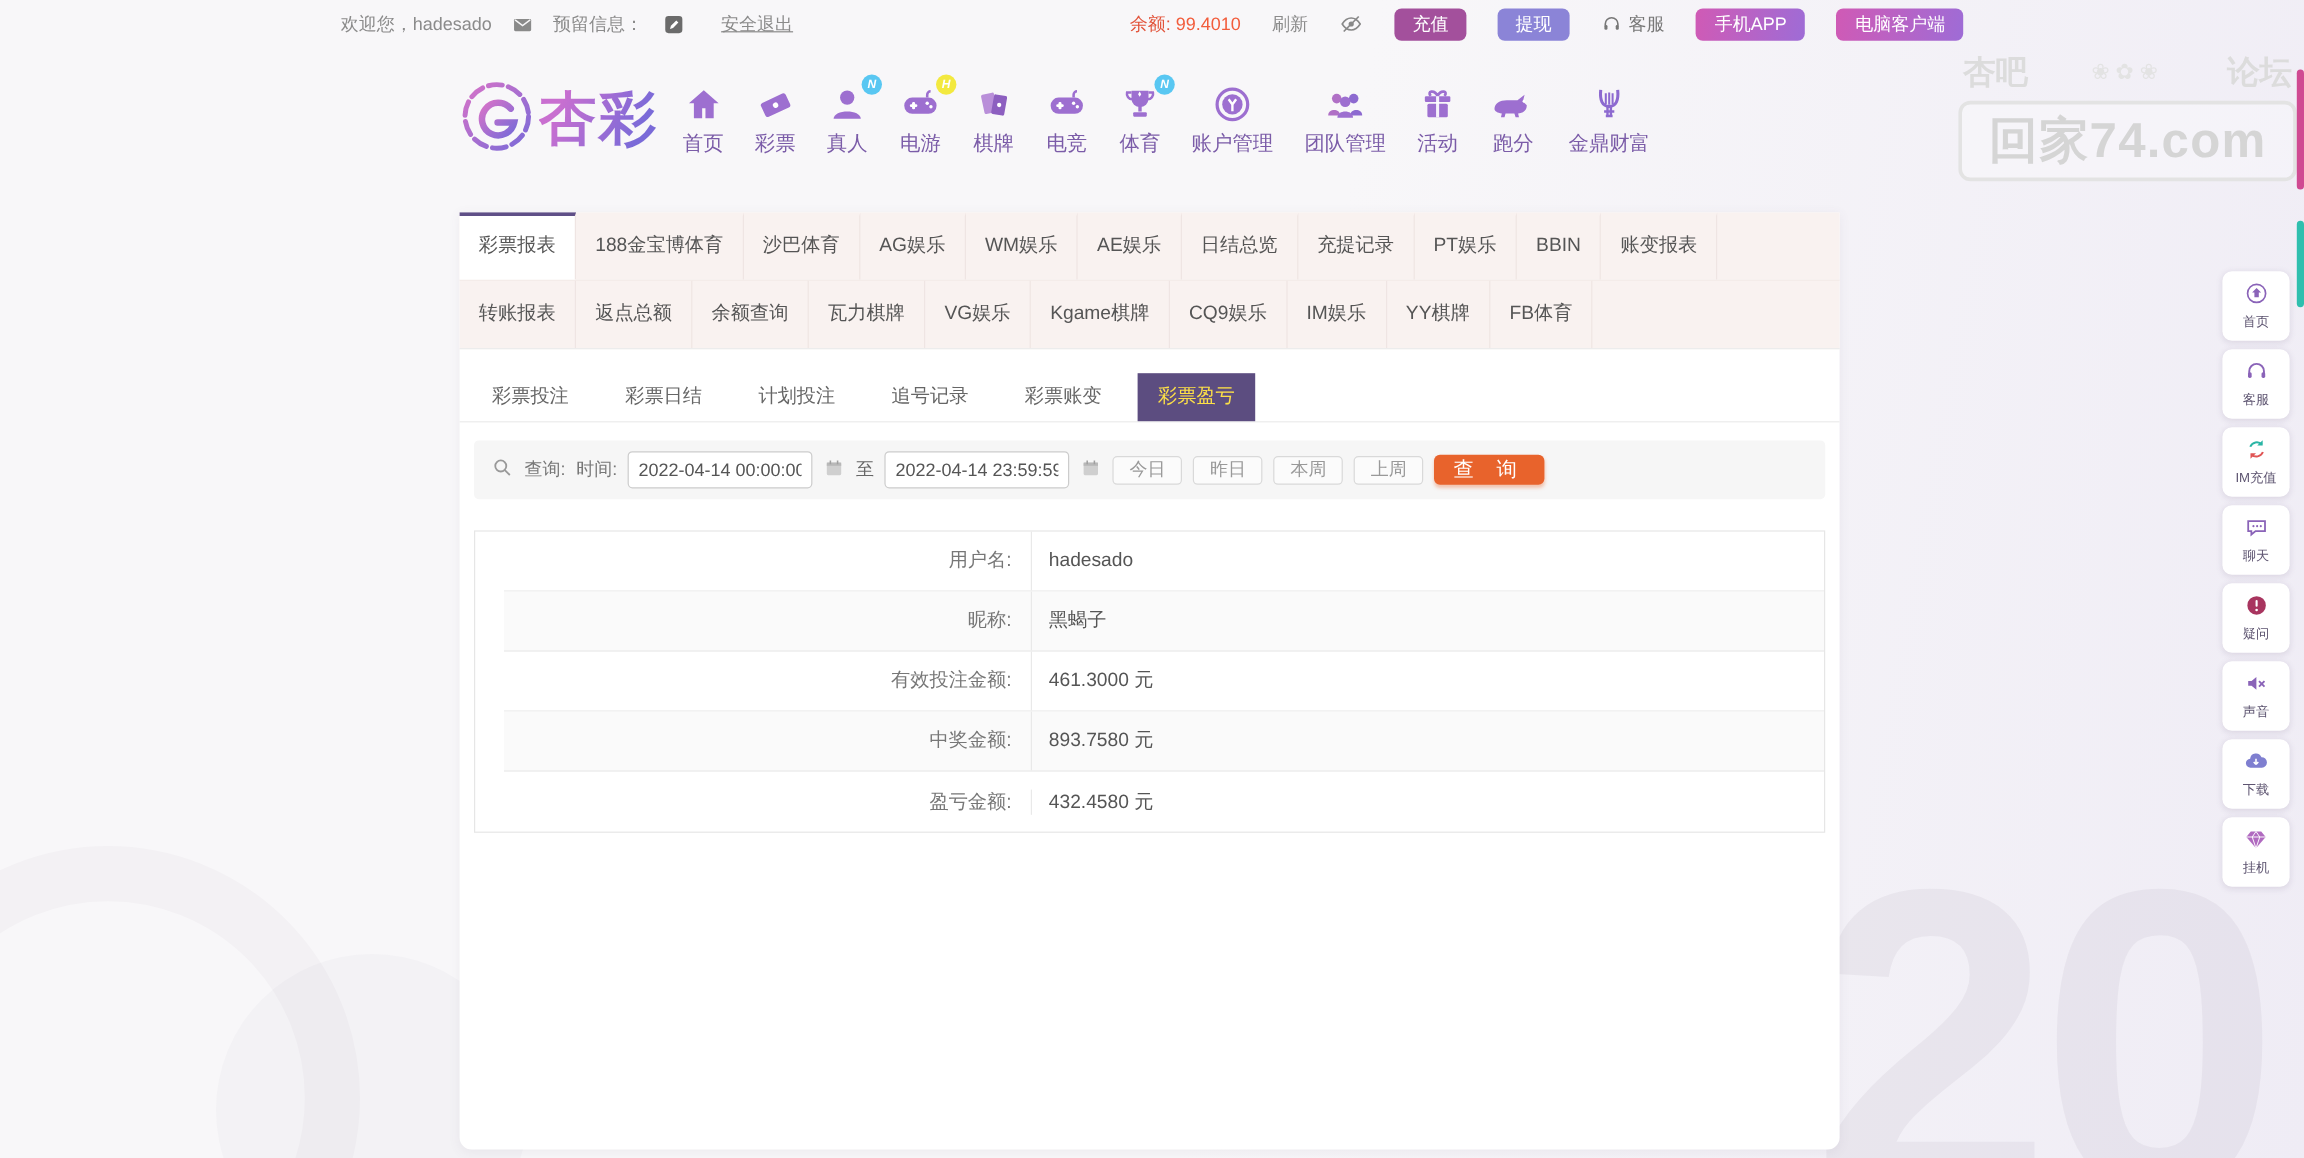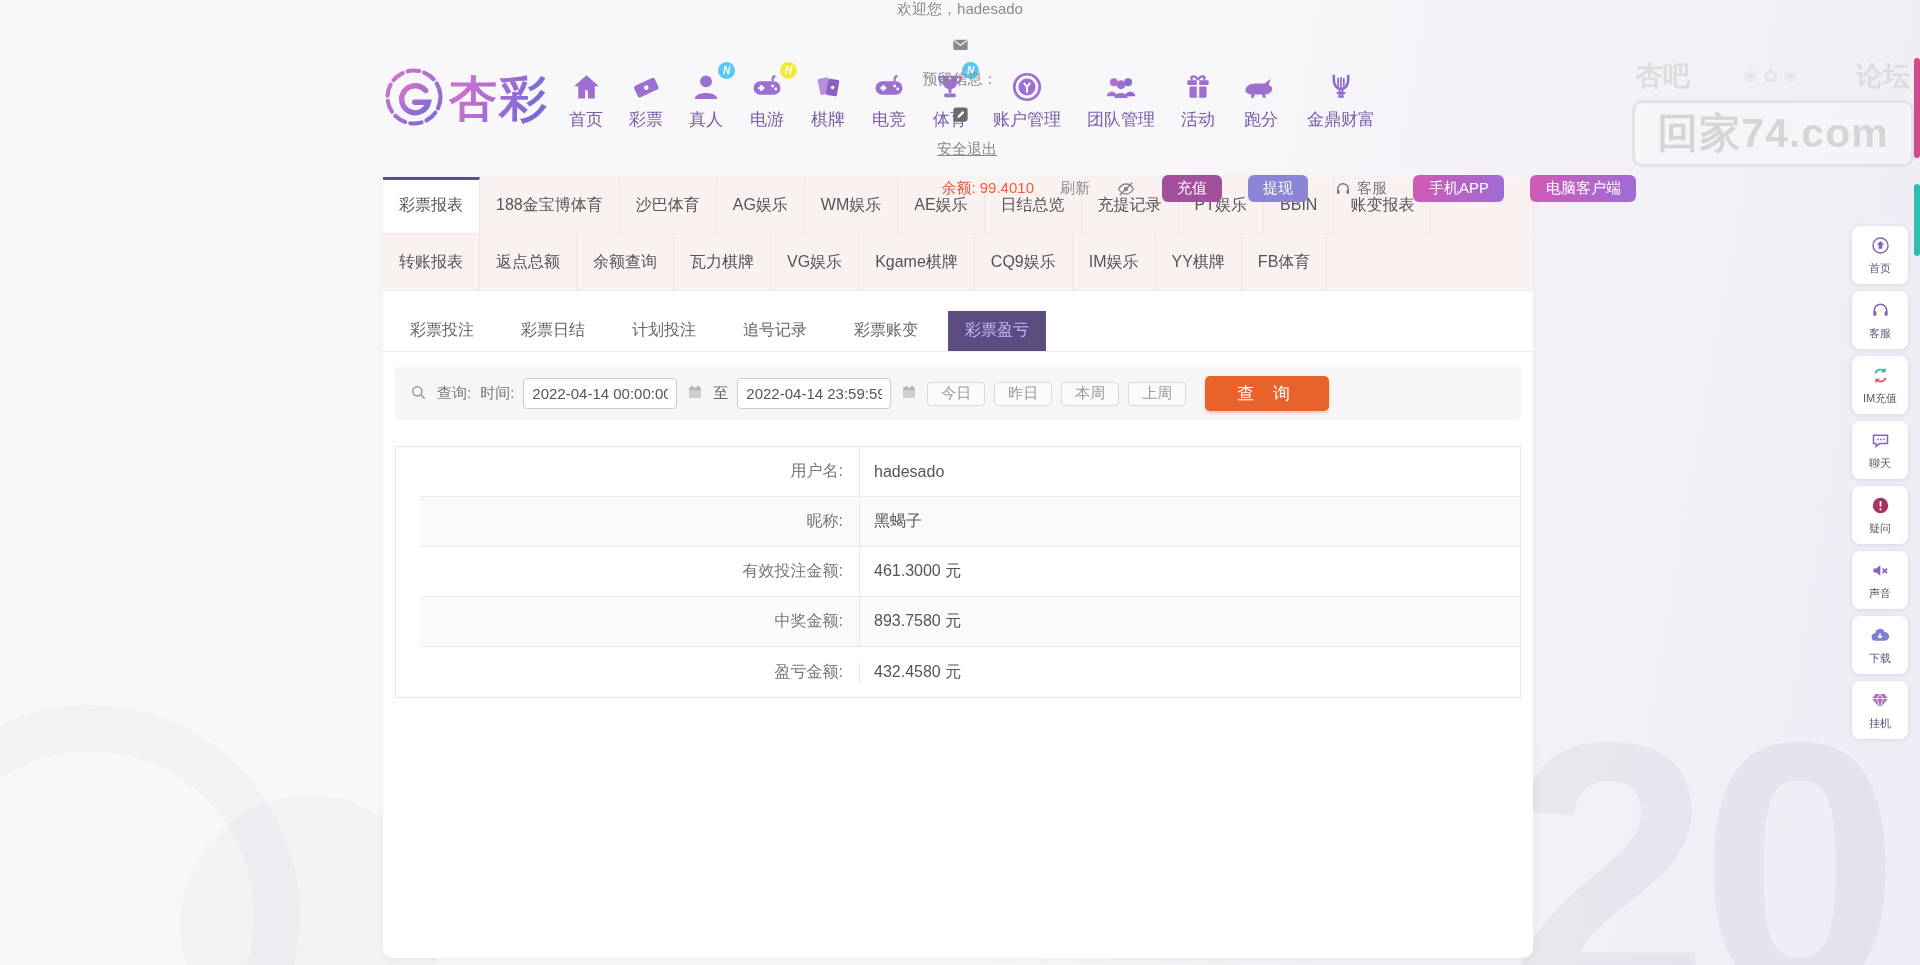--- a/index.html
+++ b/index.html
@@ -13,21 +13,21 @@
   
   .decor-circle1 { position:absolute; left:-120px; bottom:-160px; width:420px; height:420px;
     border-radius:50%; border:46px solid rgba(120,110,130,.04); }
   .decor-circle2 { position:absolute; left:180px; bottom:-90px; width:260px; height:260px;
     border-radius:50%; background:rgba(120,110,130,.035); }
   .decor-numeral { position:absolute; right:30px; bottom:-110px; font-size:360px; font-weight:bold;
     color:rgba(150,140,160,.10); letter-spacing:-10px; z-index:0; }
   
   .topbar { position:absolute; top:0; left:0; right:0; height:40px; z-index:6; }
   .topbar-inner { width:1352px; margin:0 auto; height:40px; display:flex; align-items:center;
-    gap:16px; font-size:15px; color:#8b8b8b;flex-direction:column; }
+    gap:16px; font-size:15px; color:#8b8b8b; }
   .tb-right { margin-left:auto; display:flex; align-items:center; gap:26px; }
   .tb-link { color:#8b8b8b; text-decoration:underline; cursor:pointer; }
   .tb-balance-label { color:#e2543b; }
   .tb-balance-value { color:#f25d3c; }
   .tb-btn { padding:4px 15px; border-radius:6px; color:#fff; font-size:15px; border:none; cursor:pointer; }
   .btn-recharge { background:#a3509c; }
   .btn-withdraw { background:#8b84d7; }
   .btn-grad { background:linear-gradient(100deg,#d05ab5,#9e6cd6);padding-left:16px; }
   .tb-ico { display:inline-flex; vertical-align:middle; }
   .tb-service { display:flex; align-items:center; gap:5px; color:#777; cursor:pointer; }
@@ -41,45 +41,45 @@
   .nav-item { display:flex; flex-direction:column; align-items:center; gap:4px;
     color:#7b5ca8; font-size:17px; cursor:pointer; }
   .nav-ico { height:36px; display:flex; align-items:flex-end; position:relative; }
   .badge { position:absolute; top:-6px; right:-12px; width:17px; height:17px; border-radius:50%;
     font-size:10px; font-weight:bold; display:flex; align-items:center; justify-content:center; }
   .badge.blue { background:#59c7f2; color:#fff; }
   .badge.yellow { background:#f3e93f; color:#fff; }
   
   .wm { position:absolute; top:42px; right:6px; width:282px; text-align:center; z-index:1; }
   .wm-top { display:flex; justify-content:space-between; align-items:center; padding:0 4px;
-    font-size:27px; font-weight:bold; color:#dcdcdc;margin-top:16px; }
+    font-size:27px; font-weight:bold; color:#dcdcdc; }
   .wm-orn { font-size:18px; letter-spacing:5px; color:#e3e3e3; }
   .wm-domain { margin-top:6px; border:3px solid #e3e3e3; border-radius:10px;
     font-size:41px; font-weight:bold; color:#d5d5d5; padding:3px 6px; letter-spacing:1px; background:rgba(255,255,255,.3); }
   
   .panel { position:absolute; left:383px; top:177px; width:1150px; bottom:7px; background:#fff;
     border-radius:0 0 10px 10px; box-shadow:0 2px 10px rgba(100,80,120,.07); z-index:2; }
   .tabrow { display:flex; background:#f9f2f0;text-align:right; }
   .tab { padding:0 16px; height:56px; line-height:56px; font-size:16px; color:#555;
     border-right:1px solid #efe5e3; cursor:pointer; white-space:nowrap; }
   .tabrow1 .tab { border-top:3px solid transparent; line-height:50px; }
   .tabrow1 .tab.active { border-top:3px solid #5f4f87; background:#fff; }
   .tabrow2 { border-top:1px solid #f3eae8; border-bottom:1px solid #ececec; }
   .subtabs { display:flex; align-items:flex-end; gap:13px; padding:20px 10px 0; border-bottom:1px solid #ececec; }
   .subtab { padding:9px 17px 10px; font-size:16px; color:#666; cursor:pointer; white-space:nowrap; }
-  .subtab.active { background:#5c4d80; color:#c4b5fd; }
+  .subtab.active { background:#5c4d80; color:#fde047; }
   
   .querybar { margin:15px 12px 0; background:#f6f6f6; border-radius:4px; display:flex;
     align-items:center; gap:9px; padding:9px 14px; font-size:15px; color:#777; }
   .q-input { width:154px; height:31px; border:1px solid #ccc; border-radius:4px; padding:0 8px;
     font-size:15px; color:#555; font-family:inherit; background:#fff; }
   .q-quick { height:24px; padding:0 13px; background:#fbfbfb; border:1px solid #d9d9d9;
     border-radius:4px; color:#999; font-size:15px; cursor:pointer; }
-  .q-submit { height:35px; padding:0 32px; background:#e8632c; border:none; border-radius:5px;
-    color:#fff; font-size:17px; letter-spacing:7px; cursor:pointer; margin-left:10px;
+  .q-submit { height:25px; padding:0 16px; background:#e8632c; border:none; border-radius:5px;
+    color:#fff; font-size:17px; letter-spacing:7px; cursor:pointer; margin-left:0;
     box-shadow:0 2px 3px rgba(232,99,44,.35); }
   .q-sep { color:#666; }
   
   .report { margin:26px 12px 0; border:1px solid #e6e6e6;padding-left:24px; }
   .report-row { display:flex; height:50px; border-bottom:1px solid #e9e9e9; }
   .report-row:last-child { border-bottom:none;align-items:center; }
   .report-row:nth-child(even) { background:#fafafa; }
   .r-label { width:40%; display:flex; align-items:center; justify-content:flex-end;
     padding-right:16px; color:#777; font-size:16px; border-right:1px solid #e9e9e9; }
   .r-value { flex:1; display:flex; align-items:center; padding-left:14px; color:#555; font-size:16px; }

